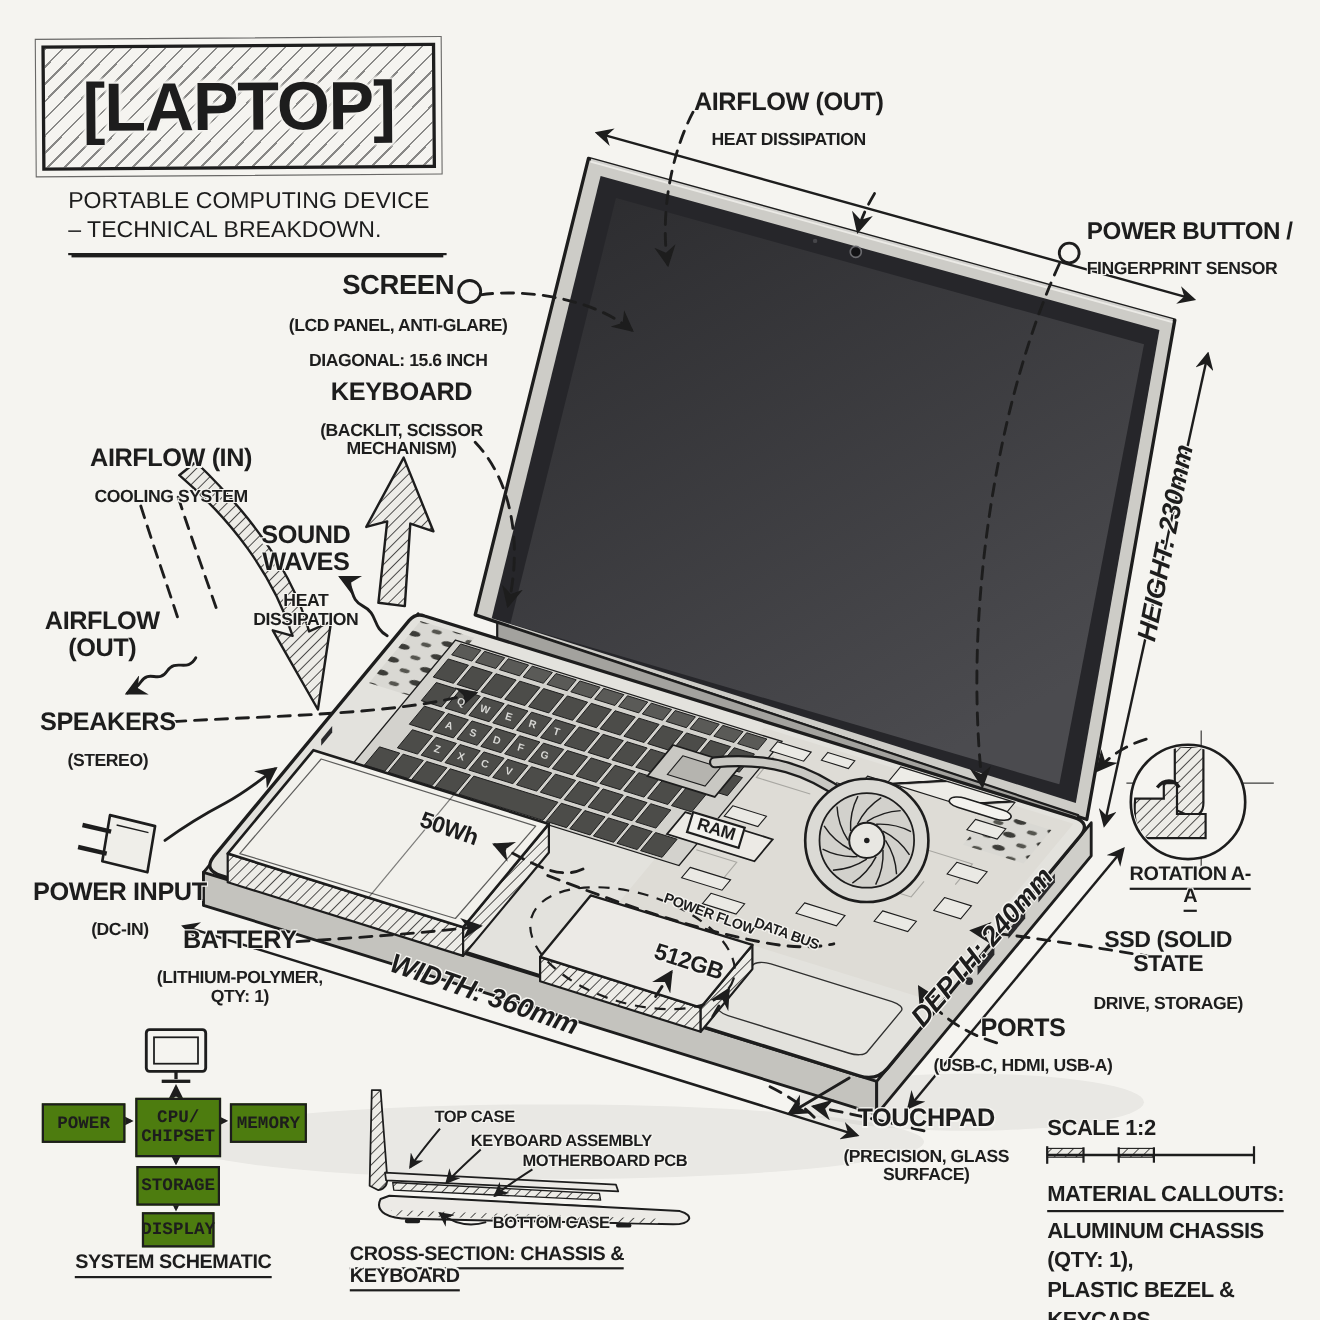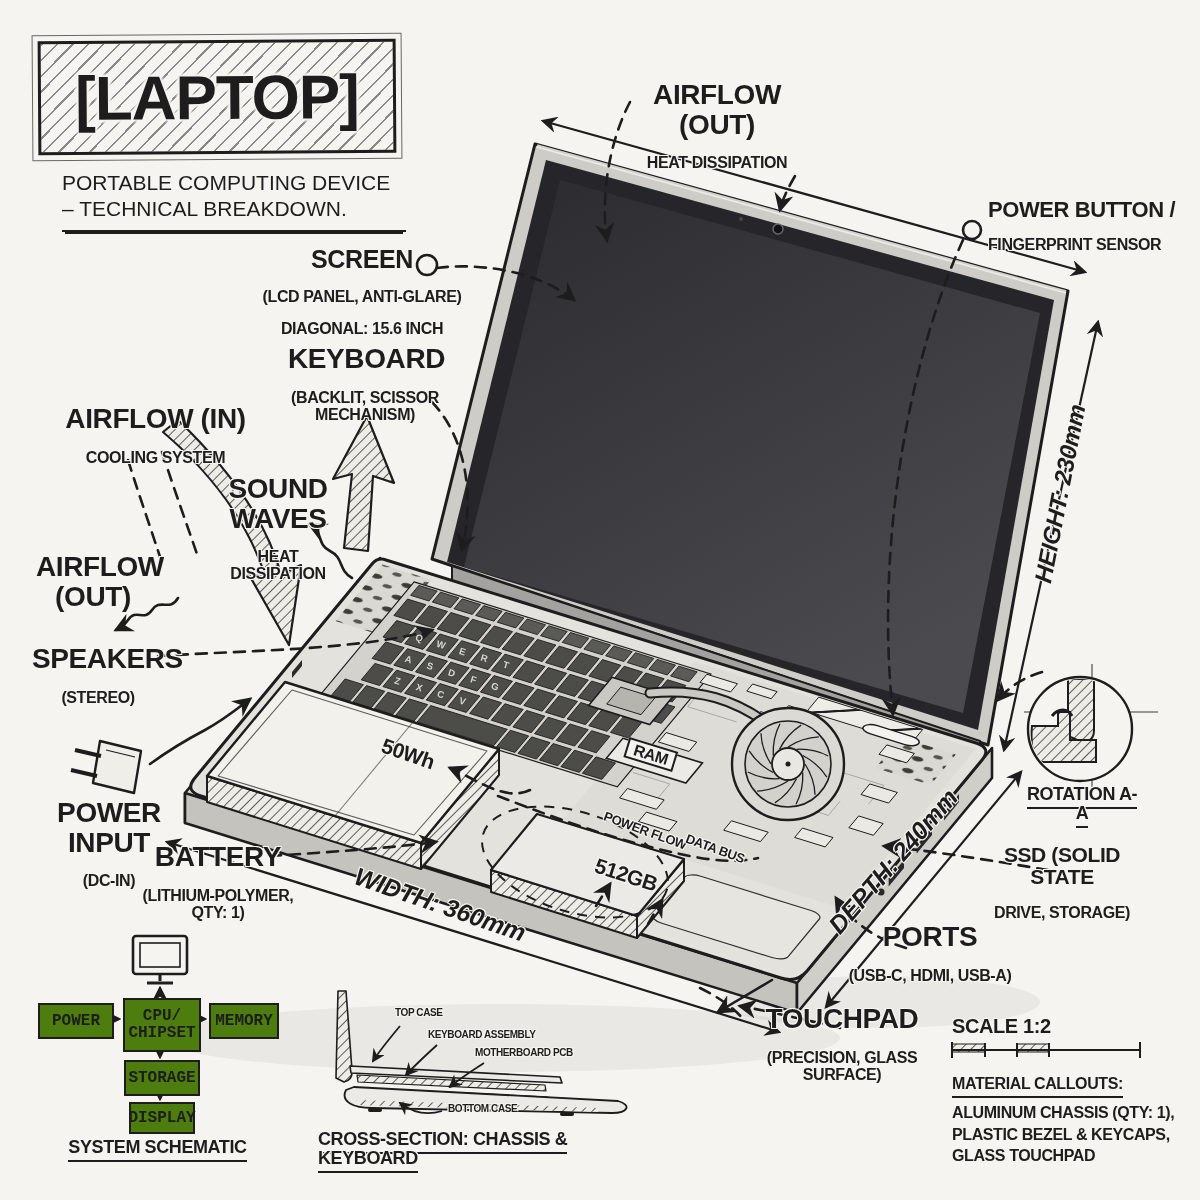--- a/index.html
+++ b/index.html
@@ -3,22 +3,22 @@
 <meta charset="utf-8">
 <style>
   html,body{margin:0;padding:0;}
   body{width:1200px;height:1200px;background:#f5f4f0;overflow:hidden;
        font-family:"Liberation Sans", sans-serif;color:#1d1d1d;}
   #stage{position:relative;width:1200px;height:1200px;}
   #art{position:absolute;left:0;top:0;}
   .lbl{position:absolute;font-weight:bold;line-height:1.06;letter-spacing:-0.4px;
        text-shadow:1px 1px 0 #f5f4f0,-1px -1px 0 #f5f4f0,1px -1px 0 #f5f4f0,-1px 1px 0 #f5f4f0;}
   .ctr{text-align:center;}
-  .t25{font-size:25px}.t24{font-size:28px}.t22{font-size:22px}.t21{font-size:21px}
-  .t20{font-size:20px}.t18{font-size:18px}.t16{font-size:16px}.t15{font-size:10px}
+  .t25{font-size:25px}.t24{font-size:23px}.t22{font-size:22px}.t21{font-size:21px}
+  .t20{font-size:20px}.t18{font-size:18px}.t16{font-size:20px}.t15{font-size:15px}
   .t13{font-size:13px}
   .sub{font-size:16px;margin-top:16px;}
   .dim{font-style:italic;font-size:25px;white-space:nowrap;text-align:center;}
   .rot{transform-origin:50% 50%;}
   .underline{border-bottom:2.5px solid #1d1d1d;padding-bottom:3px;}
   #title-box{position:absolute;left:38px;top:40px;width:352px;height:108px;
     display:flex;align-items:center;justify-content:center;
     border:3px solid #1d1d1d;outline:1.5px solid rgba(29,29,29,.65);outline-offset:5px;
     background:repeating-linear-gradient(135deg, rgba(29,29,29,.5) 0 1.6px, rgba(0,0,0,0) 1.6px 11px);
     transform:rotate(-0.4deg);}

